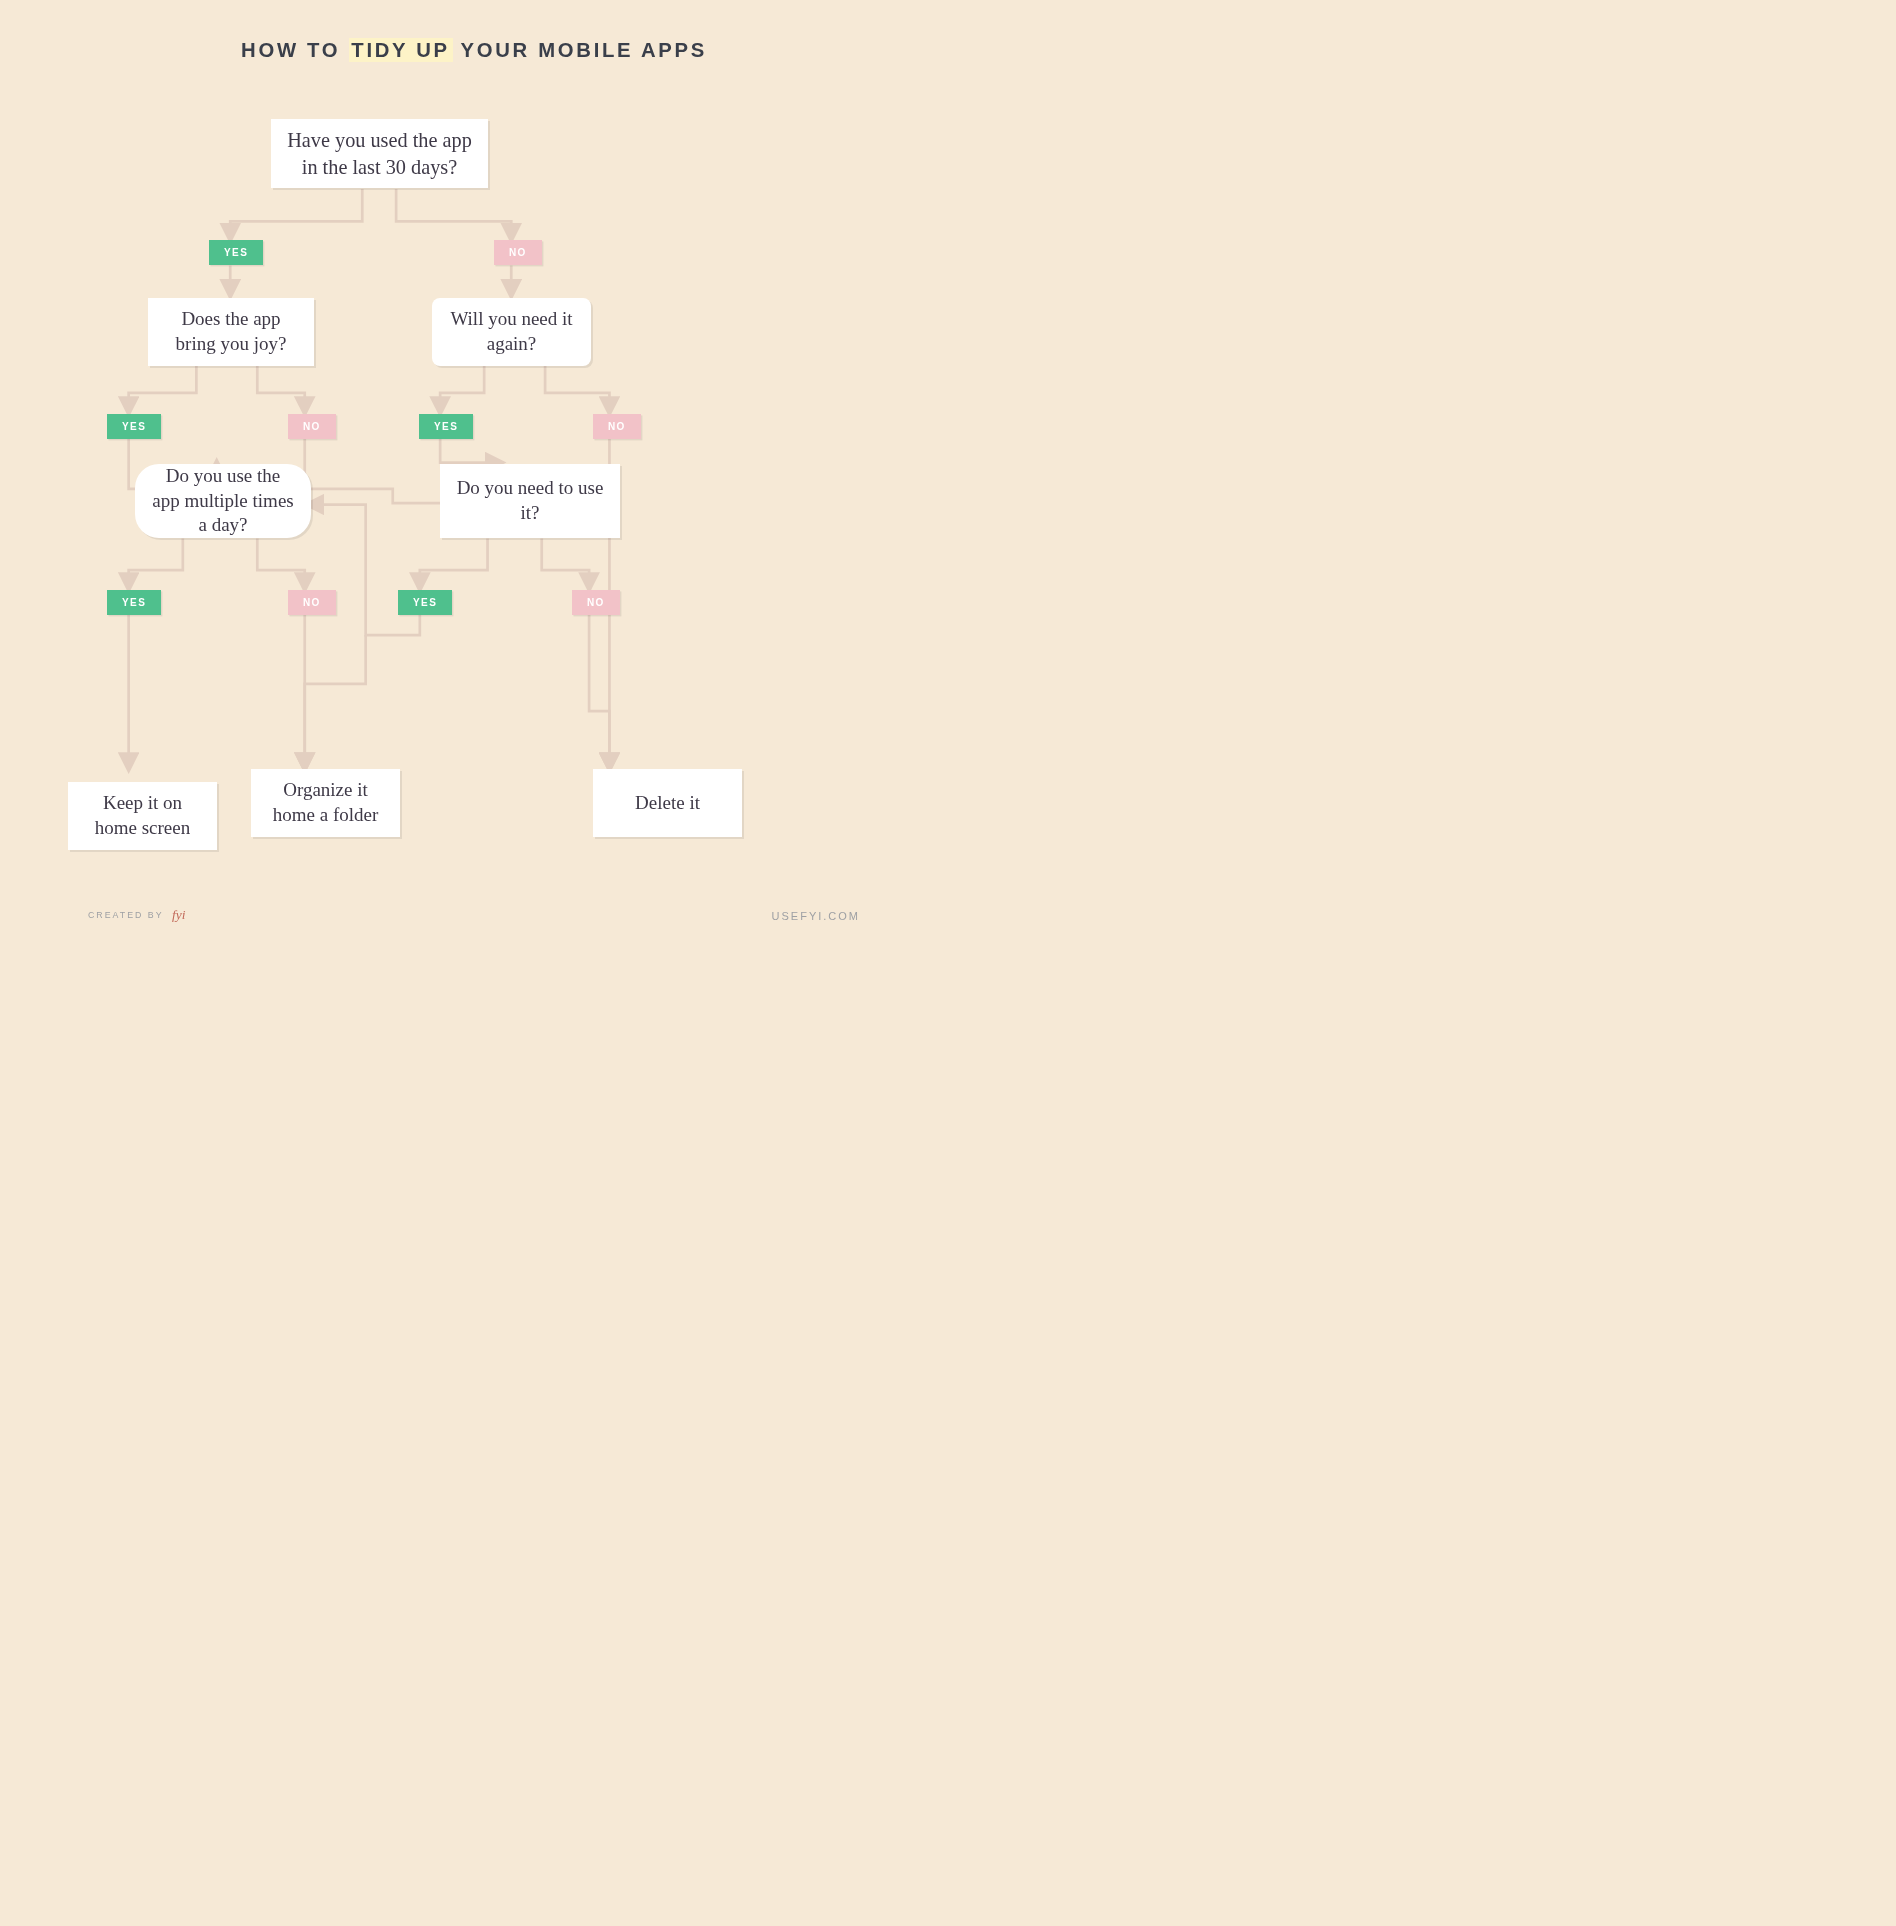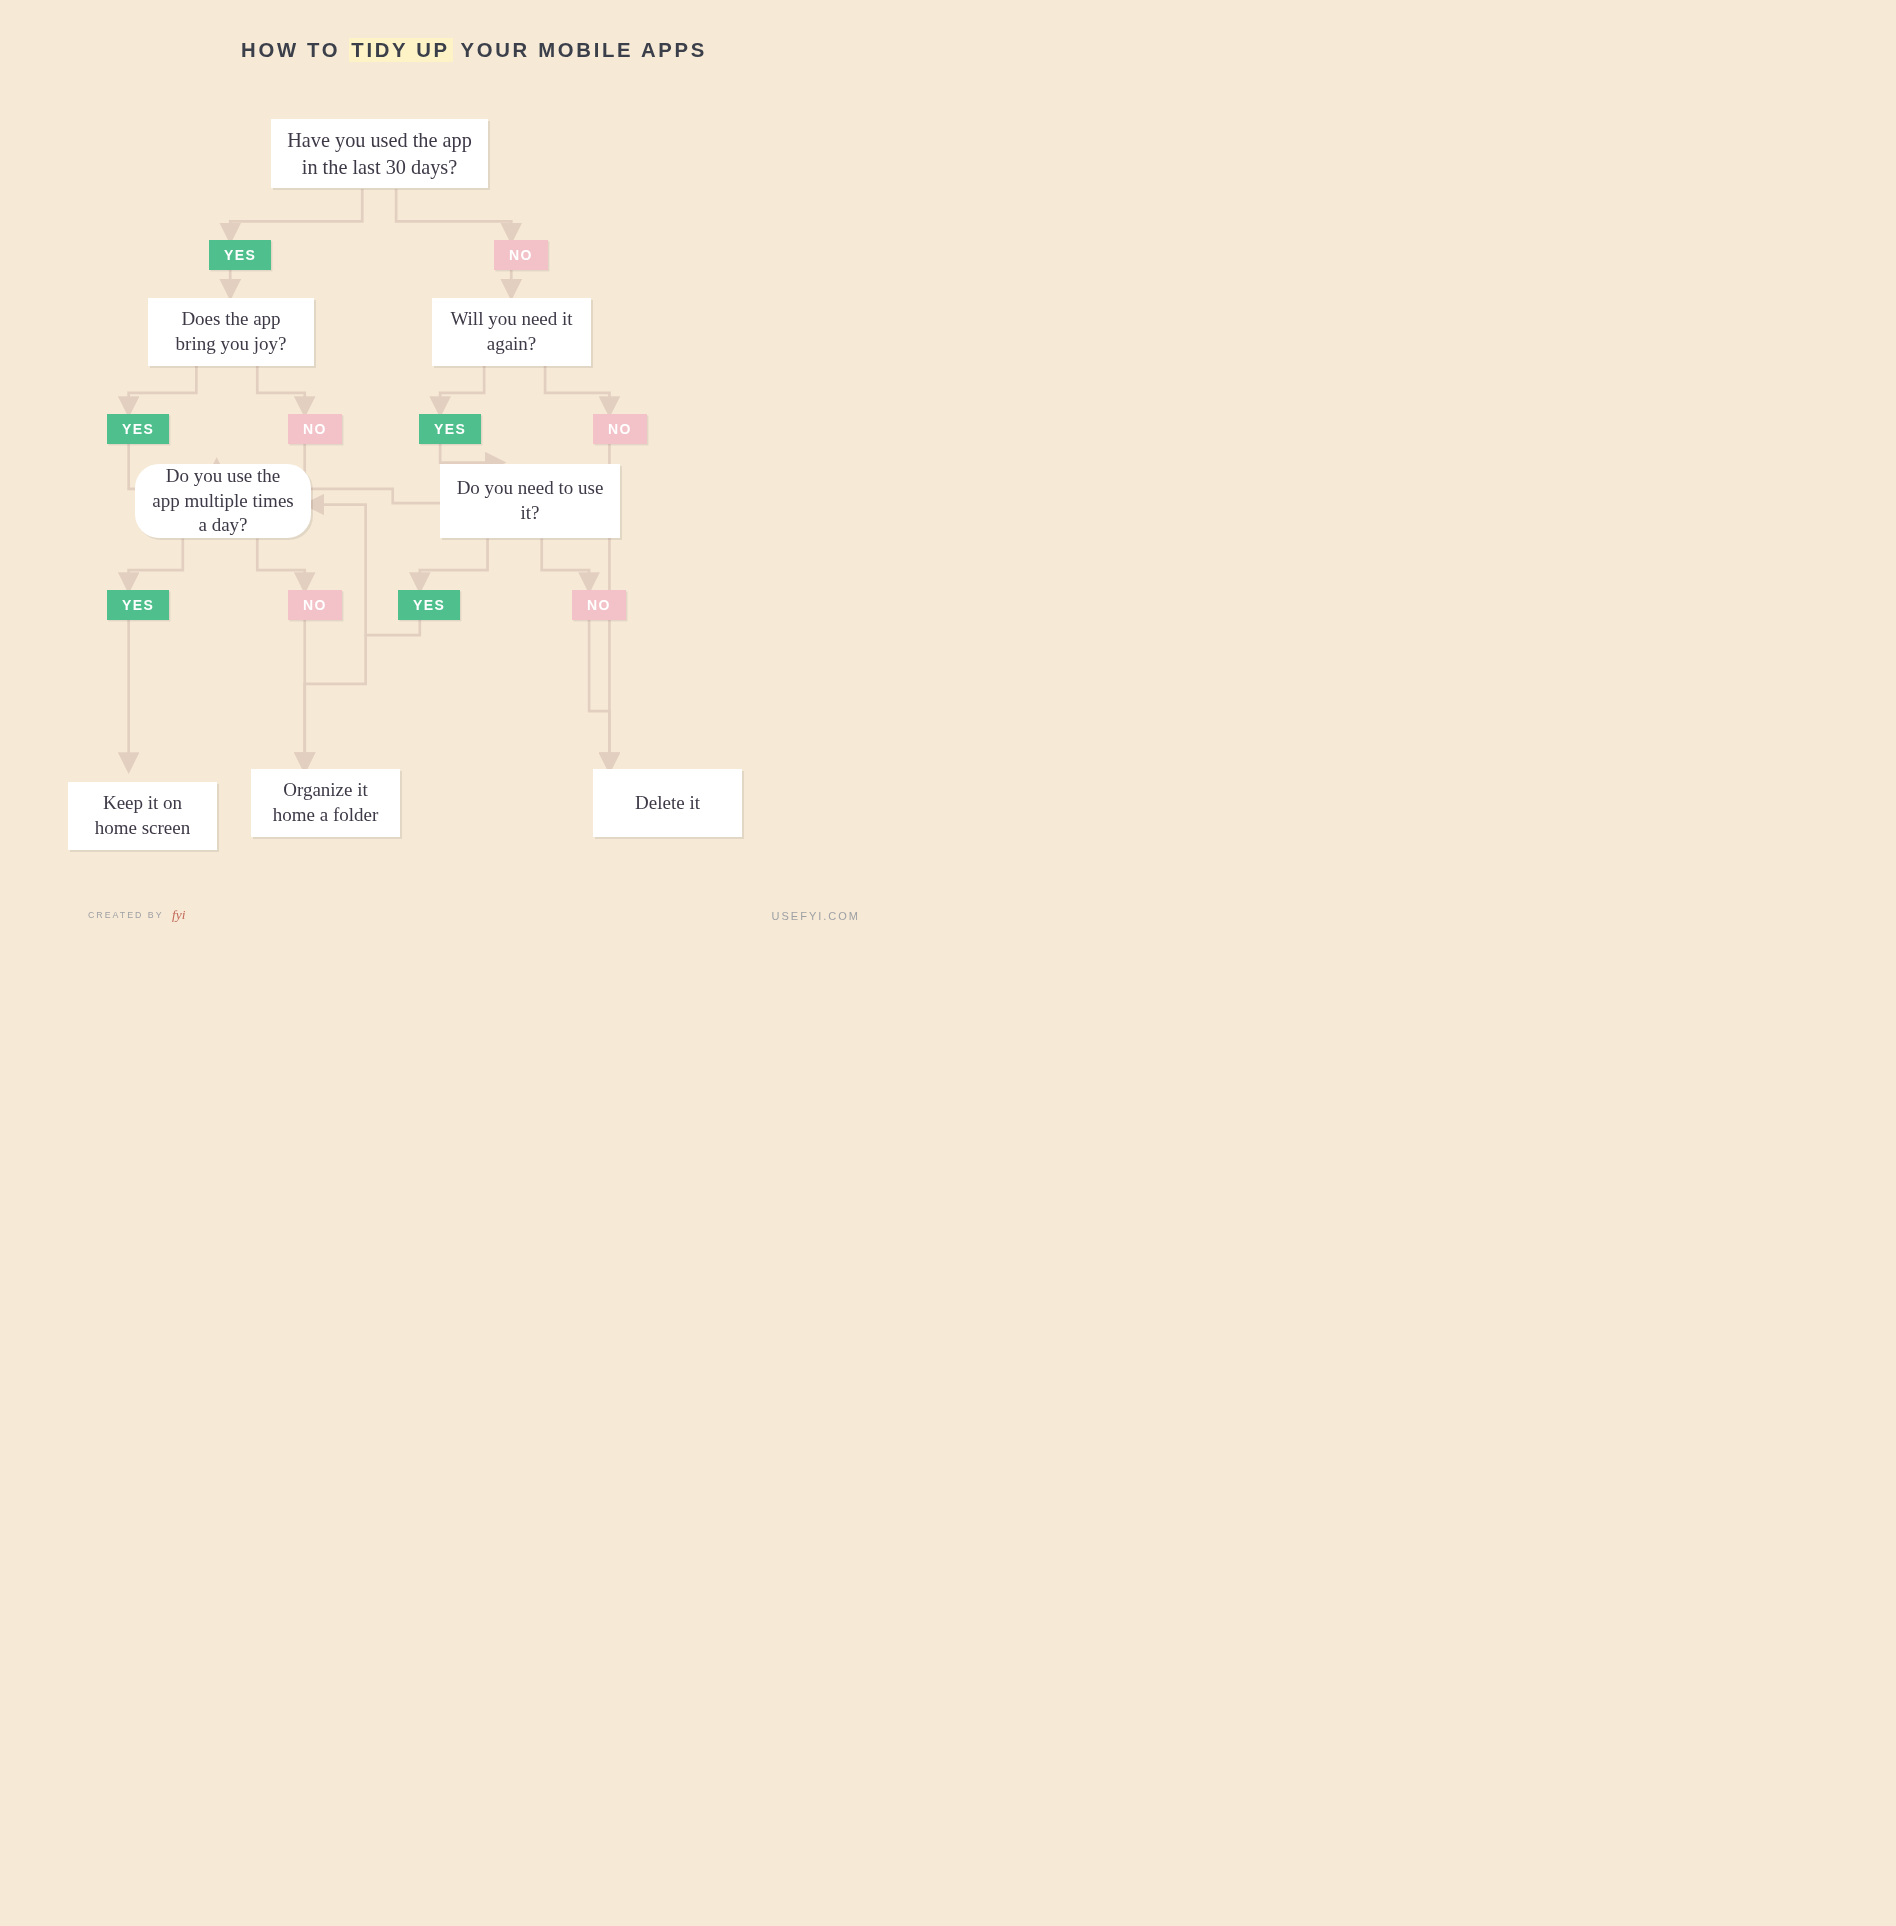--- a/index.html
+++ b/index.html
@@ -56,21 +56,21 @@
     box-sizing: border-box;
     font-size: 19px;
     line-height: 1.3;
     color: #3e3947;
   }
   .box.large { font-size: 20.3px; }
   .tag {
     position: absolute;
     font-family: "Helvetica Neue", Arial, sans-serif;
     font-weight: 700;
-    font-size: 14px;
+    font-size: 10px;
     letter-spacing: 1.4px;
     color: #fff;
     padding: 6.8px 15px;
     box-shadow: 1.4px 1.4px 0 0 var(--box-shadow);
   }
   .tag.yes { background: var(--yes); }
   .tag.no  { background: var(--no); color: #fff; }
   .footer-left {
     position: absolute;
     left: 88px; bottom: 41px;
@@ -146,21 +146,21 @@
     </g>
   </svg>
 
   <div class="box large" style="left:271px; top:119px; width:217px; height:69px;">
     <span>Have you used the app in the last 30 days?</span>
   </div>
 
   <div class="box" style="left:148px; top:298px; width:166px; height:68px;">
     <span>Does the app bring you joy?</span>
   </div>
-  <div class="box" style="left:432px; top:298px; width:159px; height:68px;">
+  <div class="box" style="left:432px; top:298px; width:159px; height:68px;border-radius:8px;">
     <span>Will you need it again?</span>
   </div>
 
   <div class="box" style="left:135px; top:464px; width:176px; height:74px;border-radius:24px;">
     <span>Do you use the app multiple times a day?</span>
   </div>
   <div class="box" style="left:440px; top:464px; width:180px; height:74px;">
     <span>Do you need to use it?</span>
   </div>
 

